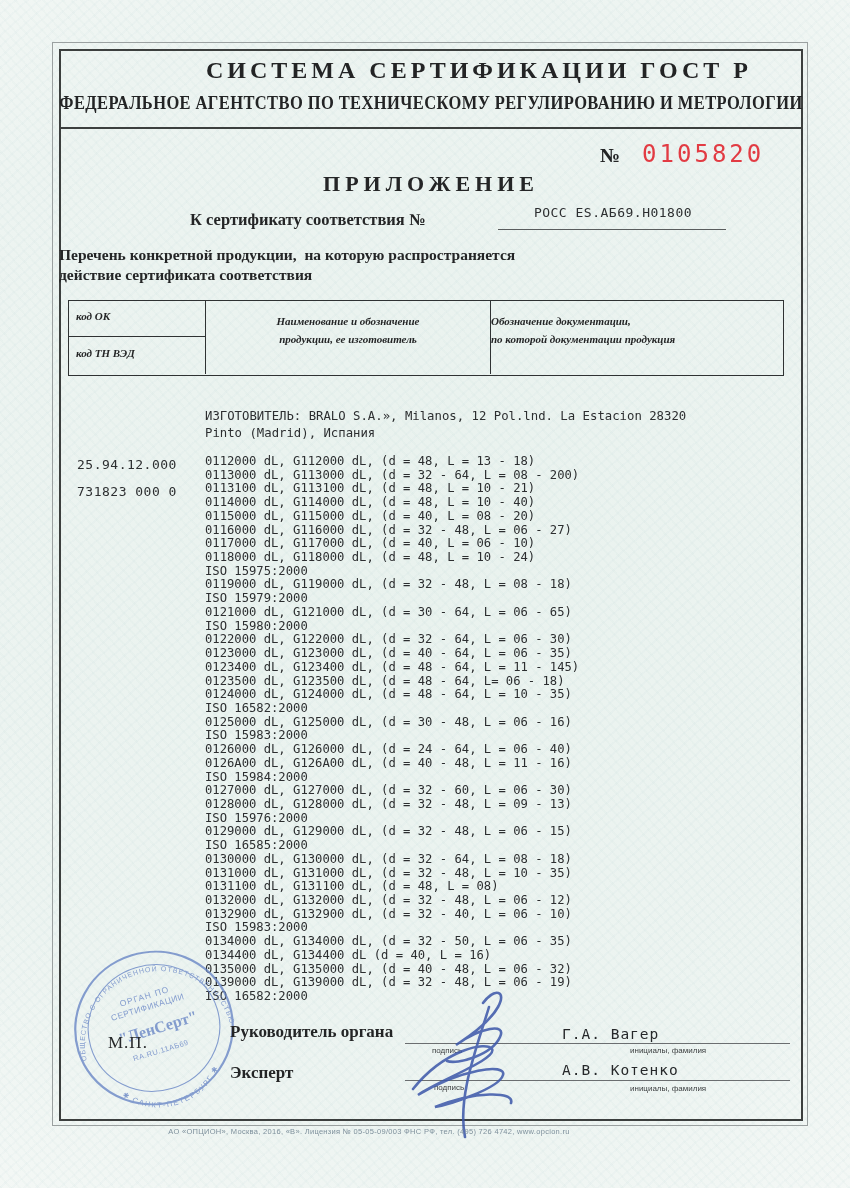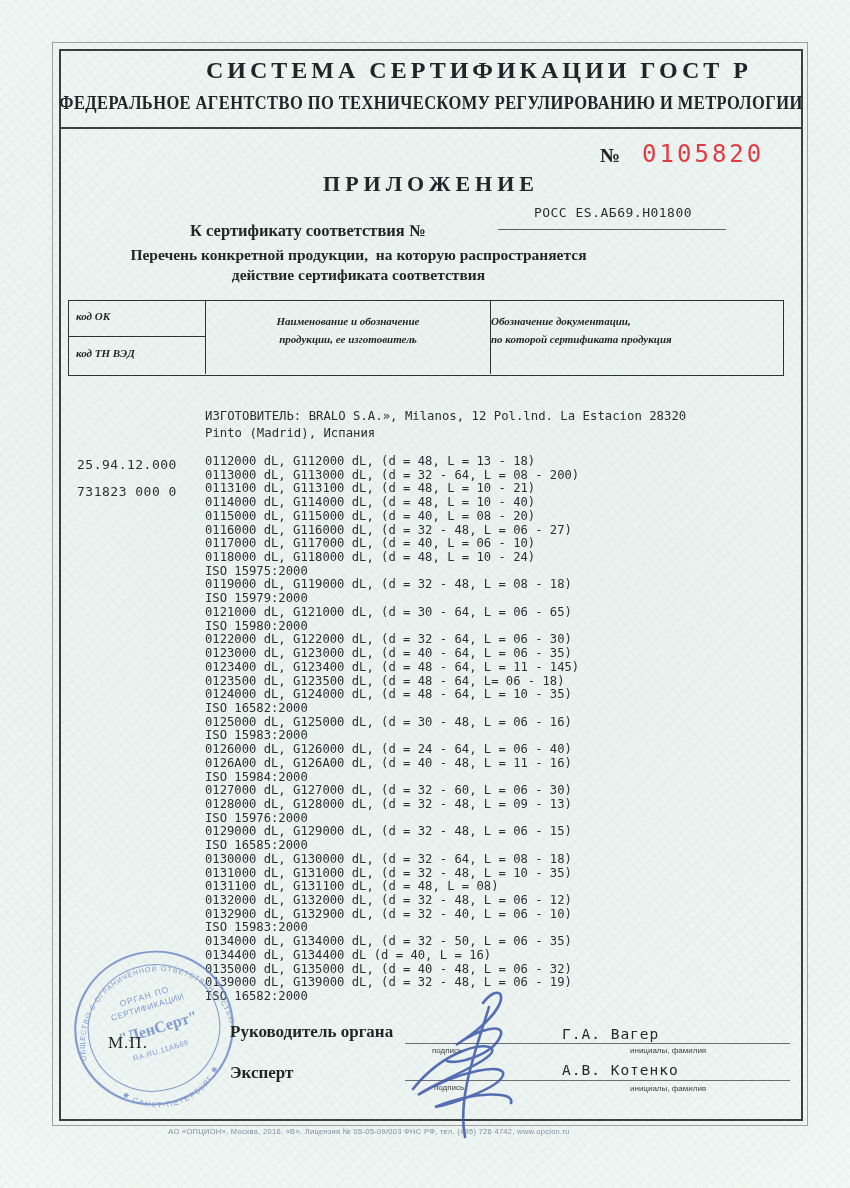--- a/index.html
+++ b/index.html
@@ -13,24 +13,24 @@
   }
   .abs{position:absolute;}
   .frame-outer{left:52px;top:42px;width:754px;height:1082px;border:1px solid #9aa0a0;}
   .frame-inner{left:59px;top:49px;width:740px;height:1068px;border:2px solid #3c3f3e;}
   .hdr-divider{left:59px;top:127px;width:744px;height:2px;background:#3c3f3e;}
   .sys-title{left:59px;top:57px;width:840px;text-align:center;font-weight:bold;font-size:24px;letter-spacing:4px;color:#232425;}
   .agency{left:59px;top:93px;width:744px;text-align:center;font-weight:bold;font-size:16.5px;letter-spacing:0.4px;color:#232425;transform:scaleY(1.12);}
   .blank-no{left:600px;top:140px;font-size:20px;font-weight:bold;color:#232425;}
   .blank-no .num{font-family:"DejaVu Sans Mono", monospace;font-weight:normal;font-size:24px;letter-spacing:3px;color:#e23b43;margin-left:22px;}
   .doc-title{left:59px;top:171px;width:744px;text-align:center;font-weight:bold;font-size:22px;letter-spacing:5px;color:#242526;}
-  .cert-label{left:190px;top:210px;font-weight:bold;font-size:16.5px;color:#242526;margin-top:11px;}
+  .cert-label{left:190px;top:210px;font-weight:bold;font-size:16.5px;color:#242526;}
   .cert-value{left:500px;top:205px;width:226px;text-align:center;font-family:"DejaVu Sans Mono", monospace;font-size:13px;color:#2b2d2e;letter-spacing:0.5px;}
   .cert-underline{left:498px;top:229px;width:228px;height:1px;background:#5a5d5e;}
-  .subtitle{left:59px;width:599px;text-align:center;font-weight:bold;font-size:15.5px;color:#242526;white-space:pre;}
+  .subtitle{left:59px;width:599px;font-weight:bold;font-size:15.5px;color:#242526;white-space:pre;}
   .st1{top:246px;} .st2{top:266px;}
   .tbl-box{left:68px;top:300px;width:714px;height:74px;border:1.5px solid #2f3233;}
   .tbl-v1{left:205px;top:300px;width:1px;height:74px;background:#2f3233;}
   .tbl-v2{left:490px;top:300px;width:1px;height:74px;background:#2f3233;}
   .tbl-h1{left:68px;top:336px;width:137px;height:1px;background:#2f3233;}
   .tbl-cell{font-weight:bold;font-size:11px;color:#242526;font-style:italic;}
   .cell-ok{left:76px;top:310px;}
   .cell-tnved{left:76px;top:347px;}
   .cell-col2{left:206px;top:312px;width:284px;text-align:center;line-height:18px;}
   .cell-col3{left:491px;top:312px;width:291px;line-height:18px;}
@@ -84,21 +84,21 @@
   <div class="abs tbl-v2"></div>
   <div class="abs tbl-h1"></div>
   <div class="abs tbl-cell cell-ok">код ОК</div>
   <div class="abs tbl-cell cell-tnved">код ТН ВЭД</div>
   <div class="abs tbl-cell cell-col2">
     <div>Наименование и обозначение</div>
     <div>продукции, ее изготовитель</div>
   </div>
   <div class="abs tbl-cell cell-col3">
     <div>Обозначение документации,</div>
-    <div>по которой сертификата продукция</div>
+    <div>по которой документации продукция</div>
   </div>
 
   <div class="abs mono manufacturer">ИЗГОТОВИТЕЛЬ: BRALO S.A.», Milanos, 12 Pol.lnd. La Estacion 28320
 Pinto (Madrid), Испания</div>
   <div class="abs mono code-ok">25.94.12.000</div>
   <div class="abs mono code-tnved">731823 000 0</div>
   <pre class="abs mono products">0112000 dL, G112000 dL, (d = 48, L = 13 - 18)
 0113000 dL, G113000 dL, (d = 32 - 64, L = 08 - 200)
 0113100 dL, G113100 dL, (d = 48, L = 10 - 21)
 0114000 dL, G114000 dL, (d = 48, L = 10 - 40)

